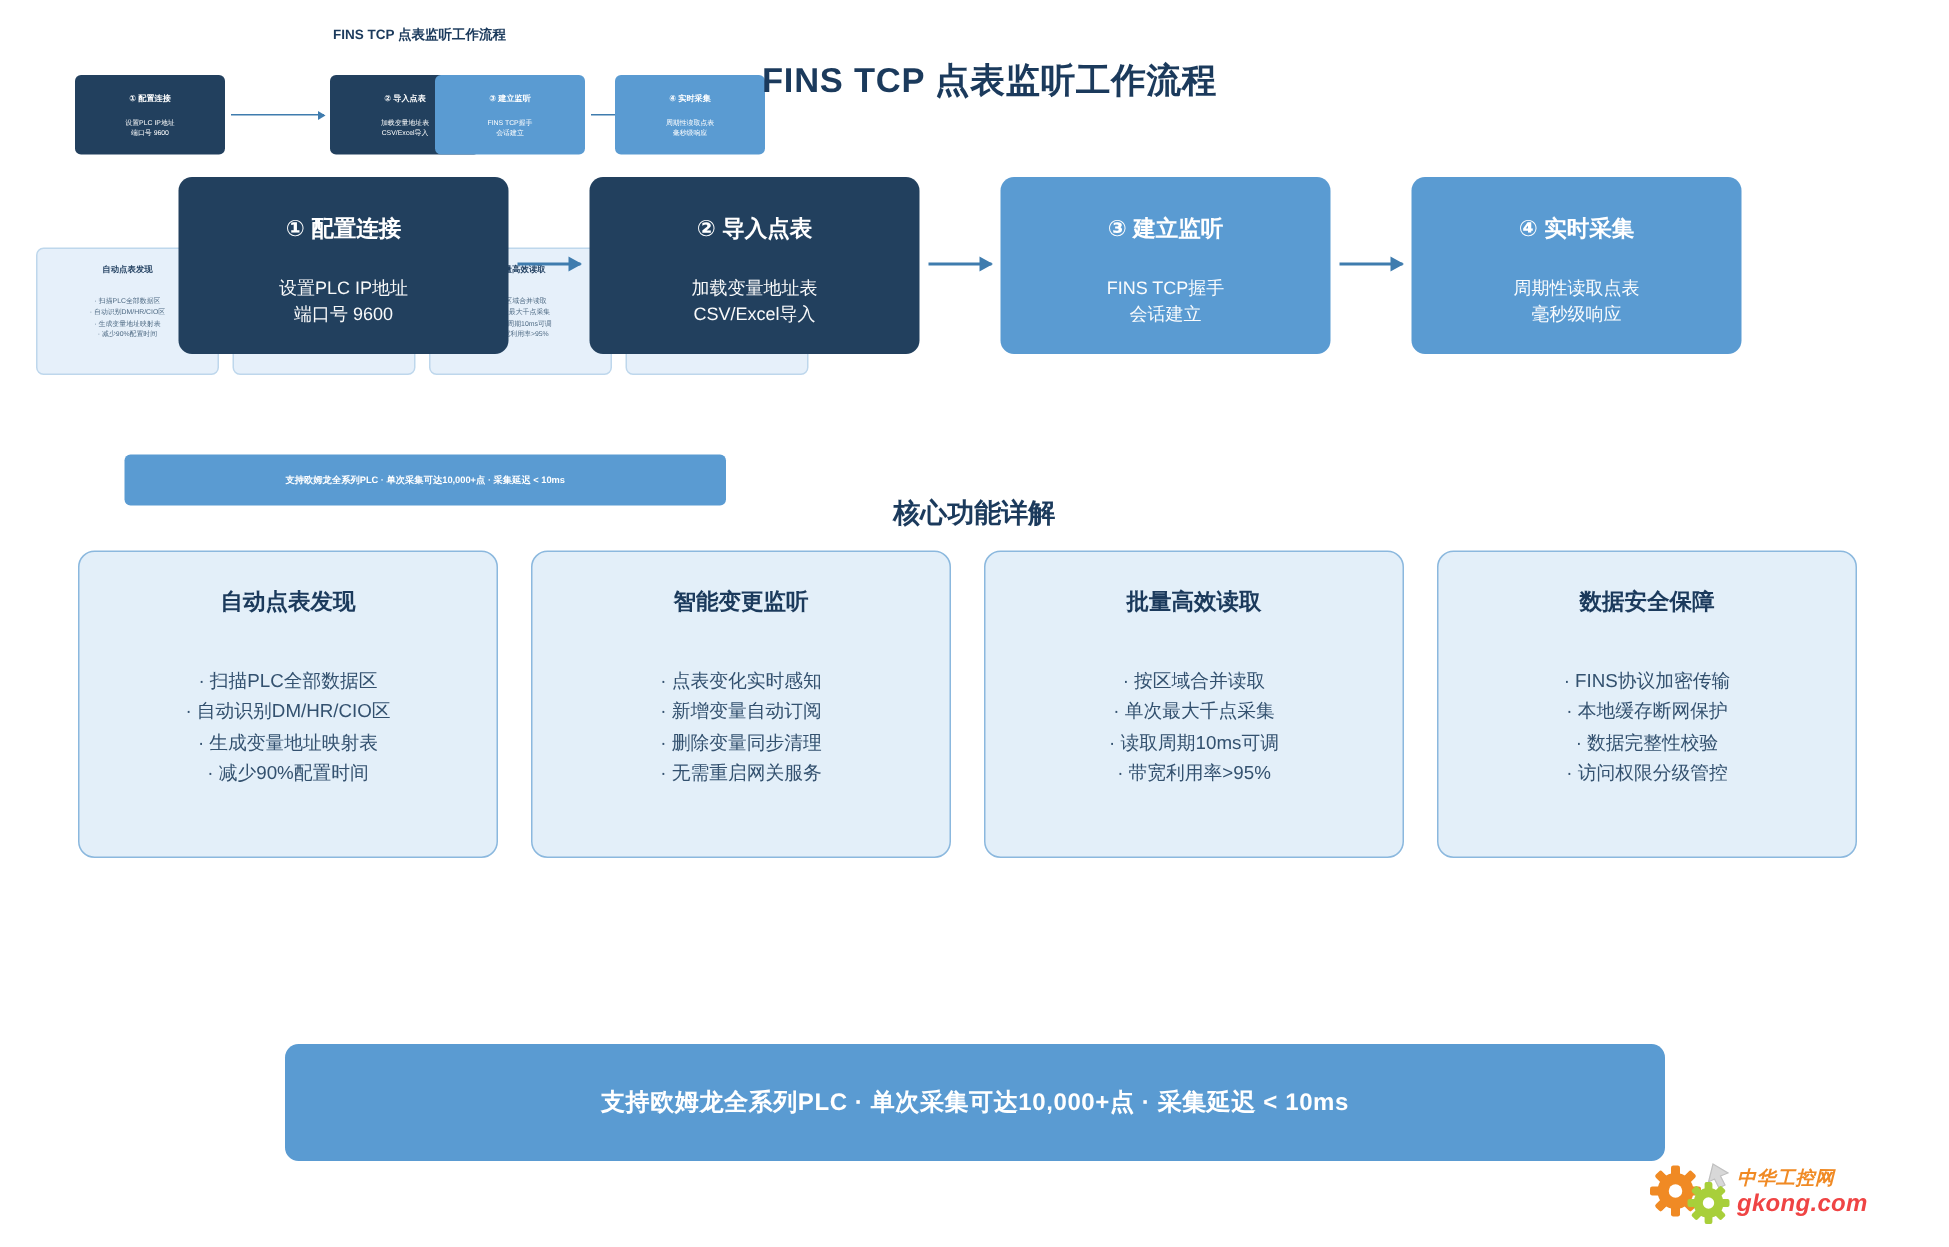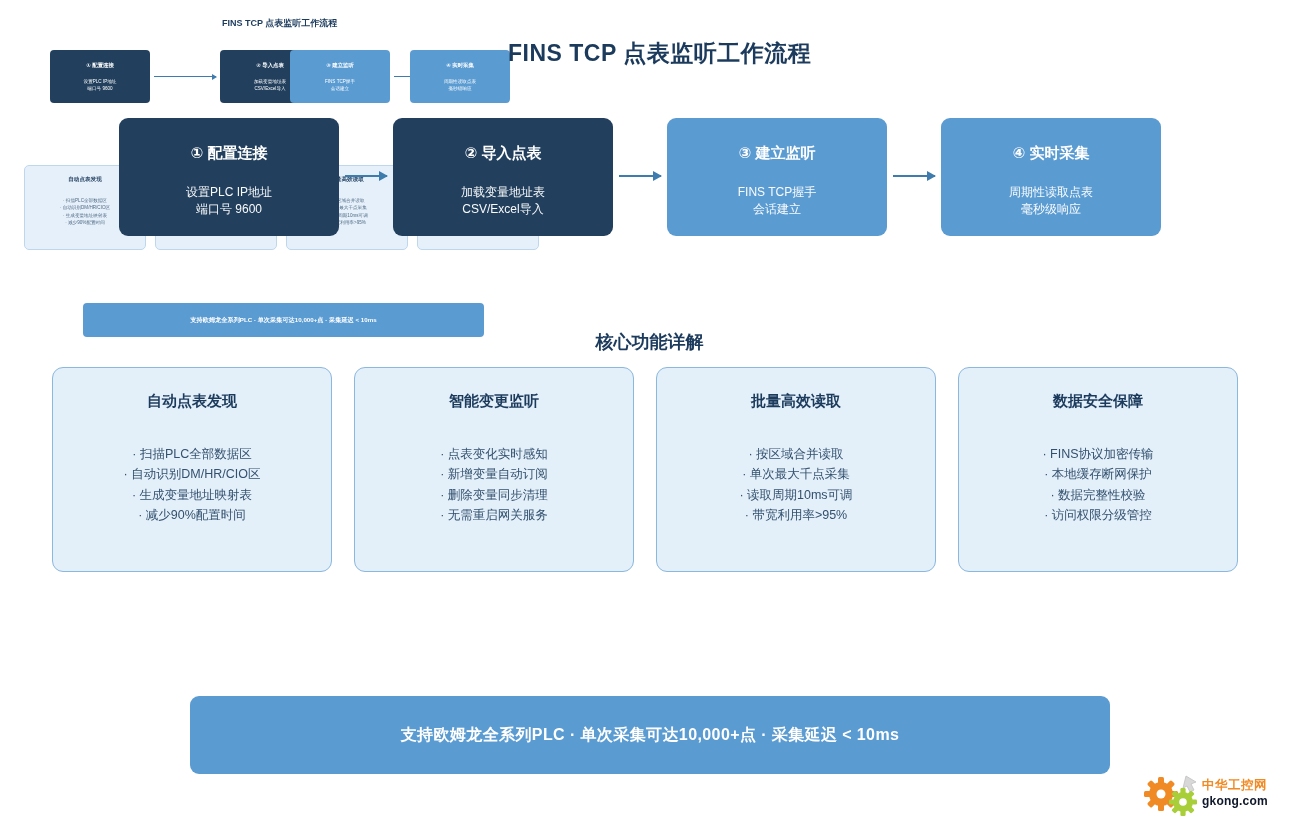--- a/index.html
+++ b/index.html
@@ -261,42 +261,43 @@
     font-size: 6.2px;
     font-weight: bold;
     display: flex;
     align-items: center;
     justify-content: center;
   }
 
   
   #watermark {
     position: absolute;
-    left: 1144px;
+    left: 1100px;
     top: 772px;
     width: 130px;
     height: 52px;
+    font-style: italic;
   }
   #watermark .wm-text-cn {
     position: absolute;
     left: 58px;
     top: 5px;
     font-size: 12.5px;
     font-weight: bold;
     color: #f08a24;
     letter-spacing: 0.5px;
     white-space: nowrap;
   }
   #watermark .wm-text-en {
     position: absolute;
     left: 58px;
     top: 22px;
-    font-size: 12px;
-    font-weight: bold;
-    color: #0f172a;
+    font-size: 16px;
+    font-weight: bold;
+    color: #ef4444;
     letter-spacing: 0.2px;
     white-space: nowrap;
   }
 </style>
 </head>
 <body>
 
 <div id="ghost-layer-wrap">
 
   <div id="ghost-section-title">核心功能详解</div>

